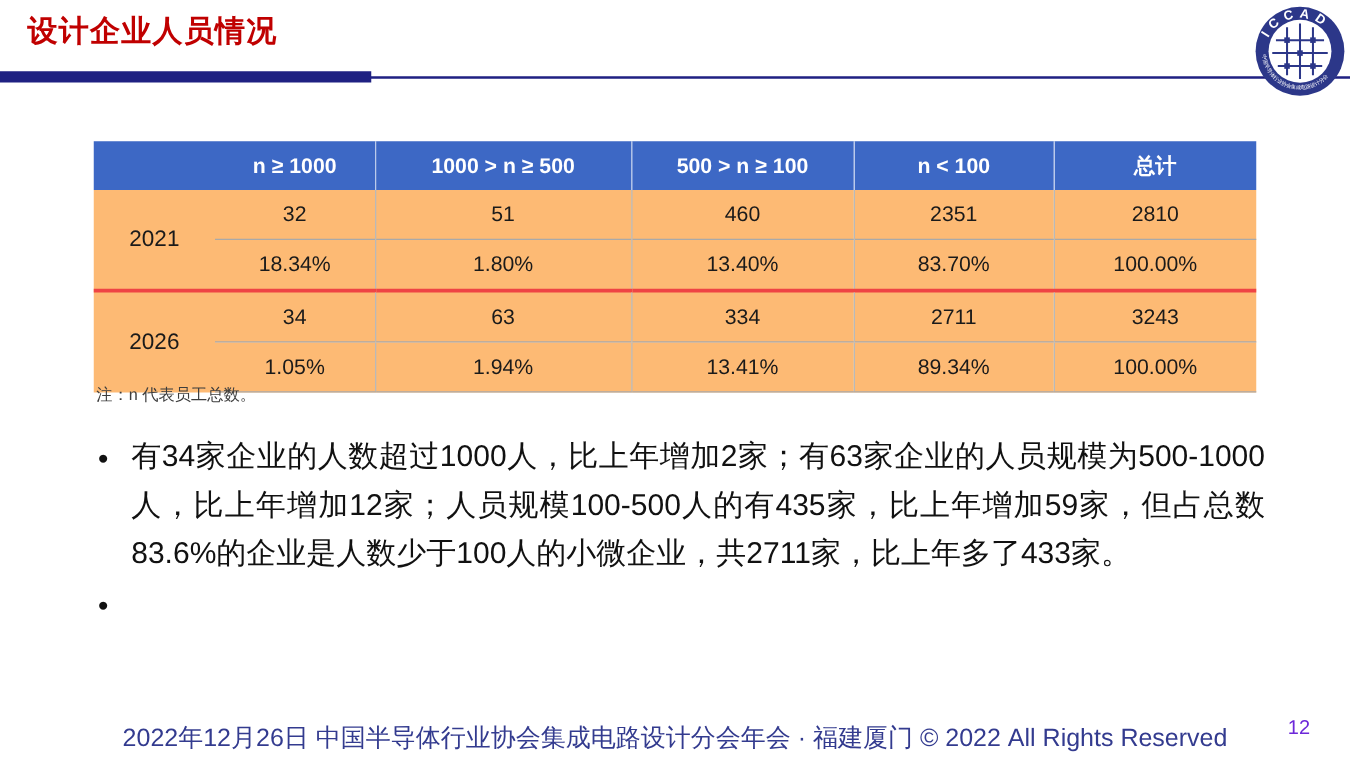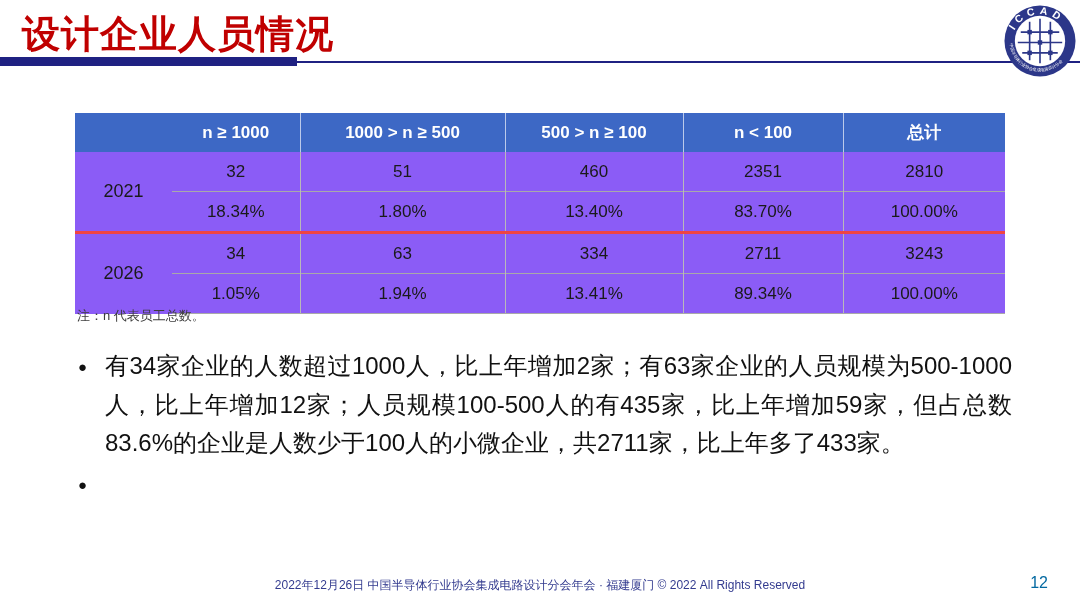--- a/index.html
+++ b/index.html
@@ -1,57 +1,57 @@
 <!DOCTYPE html>
 <html style="--title-red: #C00000; --bar-navy: #1F2182; --header-blue: #3D68C5; --footer-blue: #333B8F; --logo-navy: #2C3789;"><head>
 <meta charset="utf-8">
 <style>
   html,body{margin:0;padding:0;background:#fff;}
   body{font-family:"Liberation Sans","DejaVu Sans",sans-serif;}
   .slide{position:relative;width:1080px;height:607px;background:#ffffff;overflow:hidden;}
 
   
-  .title{position:absolute;left:22px;top:9px;font-size:38px;font-weight:bold;
+  .title{position:absolute;left:22px;top:9px;font-size:24px;font-weight:bold;
          color:var(--title-red,#C00000);letter-spacing:1px;}
   .rule-thin{position:absolute;left:0;top:61px;width:1080px;height:2px;
              background:var(--bar-navy,#1F2182);}
   .rule-thick{position:absolute;left:0;top:57px;width:297px;height:9px;
               background:var(--bar-navy,#1F2182);}
 
   
   .logo{position:absolute;left:1003px;top:4px;width:74px;height:74px;}
 
   
   .table-wrap{position:absolute;left:75px;top:113px;width:930px;}
   table{border-collapse:collapse;width:930px;table-layout:fixed;font-size:17px;color:#1a1a1a;}
   col.c0{width:97px;}col.c1{width:128px;}col.c2{width:205px;}
   col.c3{width:178px;}col.c4{width:160px;}col.c5{width:162px;}
   thead th{background:var(--header-blue,#3D68C5);color:#ffffff;font-weight:bold;
            height:37px;text-align:center;border-left:1px solid rgba(255,255,255,.65);}
   thead th:first-child, thead th:nth-child(2){border-left:none;}
-  tbody td{height:37px;text-align:center;vertical-align:middle;background:#8b5cf6;}
+  tbody td{height:37px;text-align:center;vertical-align:middle;background:#fdba74;}
   tbody td.data{border-left:1px solid #b9b9b9;}
   tbody td.first-data{border-left:none;}
   tbody tr.pct-row td.data{border-top:1px solid #a9a9a9;}
   tbody tr.group-start td{border-top:3px solid #ef4444;}
   tbody tr.last td{border-bottom:1px solid #a9a9a9;}
   td.year{font-size:18px;}
 
   .note{position:absolute;left:77px;top:307px;font-size:13px;color:#3d3d3d;}
 
   
   .bullets{position:absolute;left:78px;top:347px;width:934px;font-size:24px;
            line-height:38.5px;color:#111;text-align:justify;}
   .bullet{position:relative;padding-left:27px;margin:0 0 2px 0;}
   .bullet .marker{position:absolute;left:0;top:1px;font-size:15px;color:#111;}
 
   
   .footer{position:absolute;left:0;width:1080px;top:577px;text-align:center;
-          font-size:12px;color:var(--footer-blue,#333B8F);}
-  .page-num{position:absolute;right:32px;top:574px;font-size:16px;color:#0369a1;}
+          font-size:20px;color:var(--footer-blue,#333B8F);}
+  .page-num{position:absolute;right:32px;top:574px;font-size:16px;color:#6d28d9;}
 </style>
 </head>
 <body>
 
 <div class="slide">
 
   <div class="title">设计企业人员情况</div>
   <div class="rule-thin"></div>
   <div class="rule-thick"></div>
 

